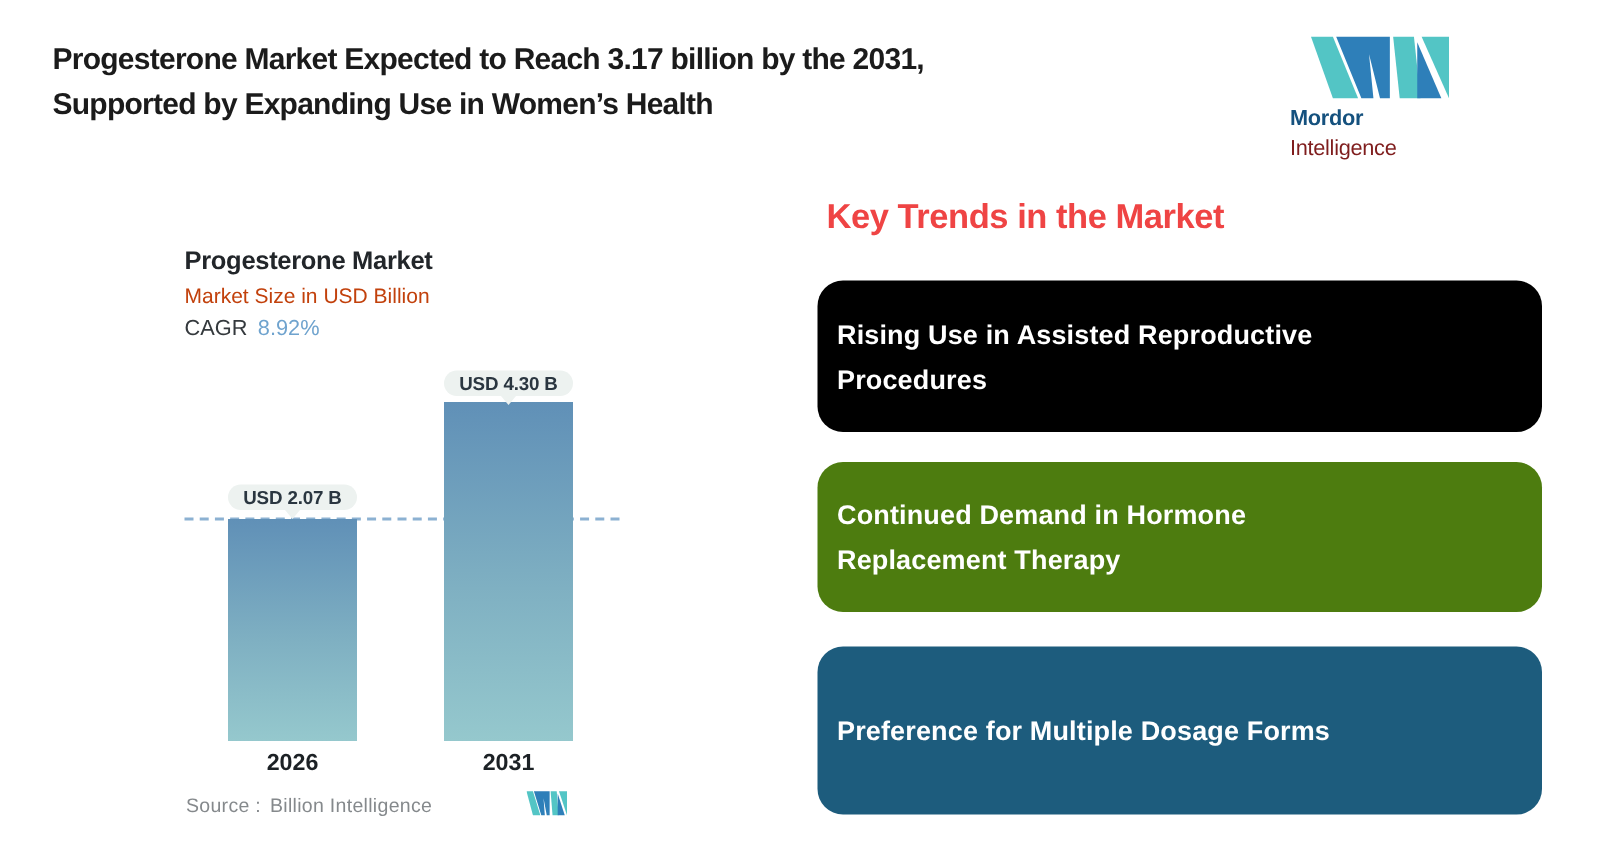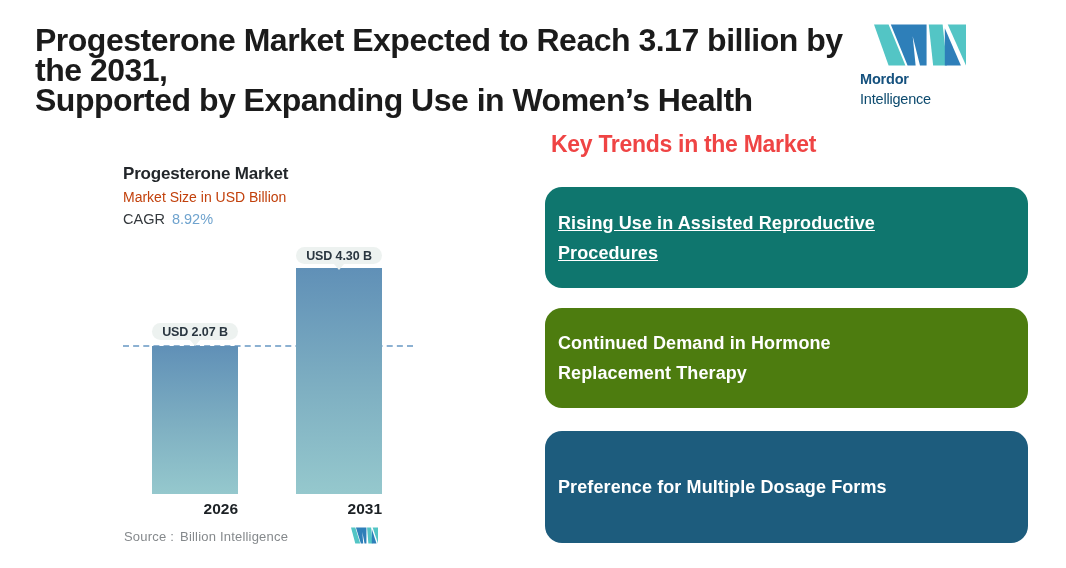--- a/index.html
+++ b/index.html
@@ -3,30 +3,30 @@
 <meta charset="utf-8">
 <style>
   html,body{margin:0;padding:0;background:#ffffff;}
   #canvas{
     position:relative;width:1066px;height:568px;background:#ffffff;overflow:hidden;
     font-family:"Liberation Sans",sans-serif;
   }
   
   .page-title{
     position:absolute;left:35px;top:25px;width:810px;
-    font-size:32px;line-height:30px;font-weight:700;letter-spacing:-0.5px;color:#1b1b1b;
+    font-size:20px;line-height:30px;font-weight:700;letter-spacing:-0.5px;color:#1b1b1b;
   }
   .brand{position:absolute;left:860px;top:20px;width:120px;}
   .brand-mark{display:block;margin:2px auto 0 14px;}
   .brand-text{
     display:flex;justify-content:center;gap:4px;margin-top:3px;
     font-size:14.5px;letter-spacing:-0.2px;white-space:nowrap;flex-direction:column;
   }
   .brand-bold{font-weight:700;color:#15517e;}
-  .brand-light{font-weight:400;color:#0c4a6e;}
+  .brand-light{font-weight:400;color:#7f1d1d;}
   
   .chart-title{position:absolute;left:123px;top:164px;font-size:17px;font-weight:700;color:#22262a;letter-spacing:-0.2px;}
   .chart-subtitle{position:absolute;left:123px;top:189px;font-size:14px;color:#c2410c;}
   .cagr-row{position:absolute;left:123px;top:211px;font-size:14.5px;color:#34393d;}
   .cagr-value{color:#6fa3ce;margin-left:7px;}
   .dashed-line{position:absolute;left:123px;top:345px;width:290px;height:0;border-top:2px dashed #8cb1d2;}
   .bar{
     position:absolute;bottom:74px;width:86px;
     background:linear-gradient(180deg,#6090b7 0%,#7fb0c2 55%,#95c8cd 100%);
   }
@@ -38,21 +38,21 @@
     font-size:12.5px;font-weight:700;color:#2a3640;letter-spacing:-0.1px;z-index:3;
   }
   #callout-1{left:152px;top:323px;}
   #callout-2{left:296px;top:247px;}
   .callout-pointer{
     position:absolute;width:0;height:0;z-index:3;
     border-left:5px solid transparent;border-right:5px solid transparent;border-top:6px solid #edf2f0;
   }
   #pointer-1{left:190px;top:340px;}
   #pointer-2{left:334px;top:264px;}
-  .year-label{position:absolute;top:500px;width:86px;text-align:right;font-size:15.5px;font-weight:600;color:#1c2125;}
+  .year-label{position:absolute;top:500px;width:86px;text-align:center;font-size:15.5px;font-weight:600;color:#1c2125;}
   #year-1{left:152px;}
   #year-2{left:296px;}
   .source-row{position:absolute;left:124px;top:529px;font-size:13px;color:#85898c;letter-spacing:0.2px;}
   .source-row .src-val{margin-left:6px;}
   .source-mark{position:absolute;left:351px;top:527px;}
   
   .trends-heading{position:absolute;left:551px;top:131px;font-size:23px;font-weight:700;color:#ef4444;letter-spacing:-0.3px;}
   .trend-card{
     position:absolute;left:545px;width:483px;border-radius:17px;background:#1d5c7d;
     display:flex;flex-direction:column;justify-content:center;
@@ -111,21 +111,21 @@
   <svg class="source-mark" width="27" height="17" viewBox="0 0 126 60" preserveAspectRatio="none" xmlns="http://www.w3.org/2000/svg">
     <polygon points="0,2 20,2 43,58 20,58" fill="#53c5c5"></polygon>
     <polygon points="23,2 72,2 72,58 63,58 53,18 57,58 46,58" fill="#2e7fb9"></polygon>
     <polygon points="75,2 94,2 100,58 81,58" fill="#53c5c5"></polygon>
     <polygon points="97,7 97,58 119,58" fill="#2e7fb9"></polygon>
     <polygon points="101,2 126,2 126,58" fill="#53c5c5"></polygon>
   </svg>
 
   <div class="trends-heading">Key Trends in the Market</div>
 
-  <div class="trend-card" id="trend-1" style="background: #0f766e; text-decoration: underline;">
+  <div class="trend-card" id="trend-1" style="background: #000000;">
     <div>Rising Use in Assisted Reproductive</div>
     <div>Procedures</div>
   </div>
   <div class="trend-card" id="trend-2" style="background: #4d7c0f;">
     <div>Continued Demand in Hormone</div>
     <div>Replacement Therapy</div>
   </div>
   <div class="trend-card" id="trend-3" style="background: rgb(29, 92, 125);">
     <div>Preference for Multiple Dosage Forms</div>
     <div></div>

